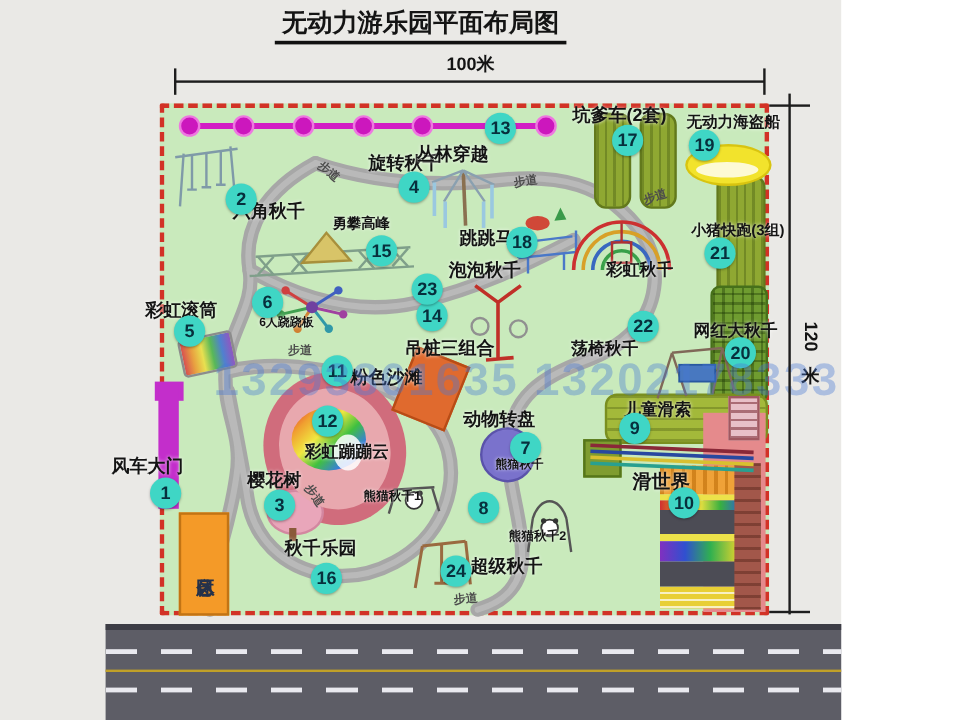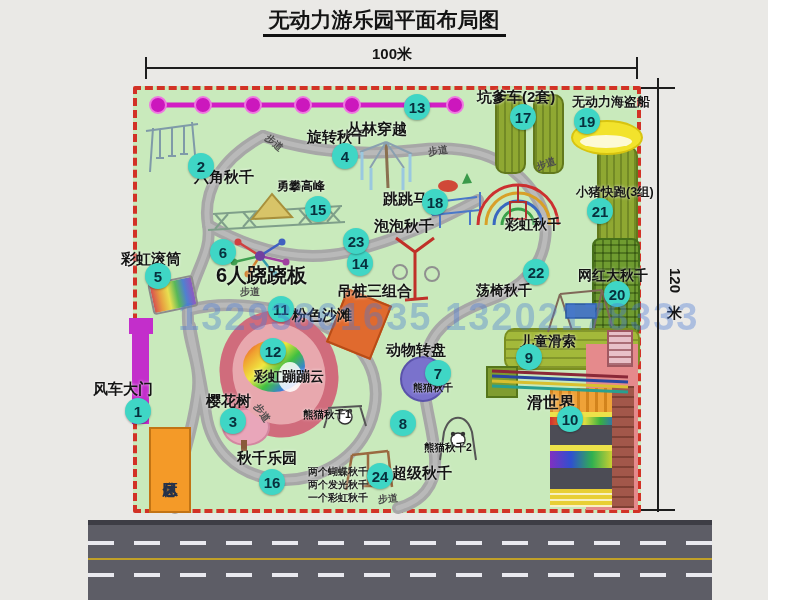--- a/index.html
+++ b/index.html
@@ -1,16 +1,16 @@
 <!DOCTYPE html>
 <html><head>
 <meta charset="utf-8">
 <style>
   html,body{margin:0;padding:0}
-  #stage{position:relative;width:768px;height:600px;background:#eae9e6;overflow:hidden;
+  #stage{position:relative;width:701px;height:600px;background:#eae9e6;overflow:hidden;
          font-family:"Liberation Sans",sans-serif}
   .lbl{position:absolute;font-weight:bold;color:#141414;white-space:nowrap;z-index:28;
        text-shadow:0 0 3px rgba(255,255,255,.85);line-height:1.1}
   .badge{position:absolute;width:26px;height:26px;border-radius:50%;background:#3fd6c5;
          color:#07303d;font-weight:bold;font-size:15px;display:flex;align-items:center;
          justify-content:center;z-index:30;box-shadow:0 1px 2px rgba(0,0,0,.3)}
   .walk{position:absolute;font-size:10px;font-weight:bold;color:#4c4c4c;z-index:27;white-space:nowrap}
   .shape{position:absolute;z-index:6}
   #park{position:absolute;left:133px;top:86px;width:500px;height:419px;
         background:#c9eabc;border:4px dashed #d23226;z-index:1;border-radius:2px}
@@ -210,39 +210,34 @@
   <div class="walk" style="left:428px;top:144px;transform:rotate(-8deg)">步道</div>
   <div class="walk" style="left:536px;top:157px;transform:rotate(-18deg)">步道</div>
   <div class="walk" style="left:240px;top:285px">步道</div>
   <div class="walk" style="left:252px;top:406px;transform:rotate(55deg)">步道</div>
   <div class="walk" style="left:378px;top:492px;transform:rotate(-5deg)">步道</div>
 
   <div class="lbl" style="left:505px;top:217px;font-size:14px">彩虹秋千</div>
   <div class="lbl" style="left:303px;top:409px;font-size:10.5px">熊猫秋千1</div>
   <div class="lbl" style="left:424px;top:442px;font-size:10.5px">熊猫秋千2</div>
 
-  <div class="lbl" style="left:308px;top:465px;font-size:10px;font-weight:bold;color:#222;line-height:1.3">
-    <div>两个蝴蝶秋千</div>
-    <div>两个发光秋千</div>
-    <div>一个彩虹秋千</div>
-  </div>
 
   <div id="markers">
       <div class="badge" style="left: 125px; top: 398px;">1</div>
       <div class="lbl" style="left: 93px; top: 381px; font-size: 15px;">风车大门</div>
       <div class="badge" style="left: 188px; top: 153px;">2</div>
       <div class="lbl" style="left: 194px; top: 136px; font-size: 15px; margin-top: 33px;">六角秋千</div>
       <div class="badge" style="left: 220px; top: 408px;">3</div>
       <div class="lbl" style="left: 206px; top: 393px; font-size: 15px;">樱花树</div>
       <div class="badge" style="left: 332px; top: 143px;">4</div>
       <div class="lbl" style="left: 307px; top: 129px; font-size: 15px;">旋转秋千</div>
       <div class="badge" style="left: 145px; top: 263px;">5</div>
       <div class="lbl" style="left: 121px; top: 251px; font-size: 15px;">彩虹滚筒</div>
       <div class="badge" style="left: 210px; top: 239px;">6</div>
-      <div class="lbl" style="left: 216px; top: 264px; font-size: 20px;">6人跷跷板</div>
+      <div class="lbl" style="left: 216px; top: 264px; font-size: 10px;">6人跷跷板</div>
       <div class="badge" style="left: 425px; top: 360px;">7</div>
       <div class="lbl" style="left: 386px; top: 342px; font-size: 15px;">动物转盘</div>
       <div class="badge" style="left: 390px; top: 410px;">8</div>
       <div class="lbl" style="left: 413px; top: 382px; font-size: 10px;">熊猫秋千</div>
       <div class="badge" style="left: 516px; top: 344px;">9</div>
       <div class="lbl" style="left: 520px; top: 334px; font-size: 14px;">儿童滑索</div>
       <div class="badge" style="left: 557px; top: 406px;">10</div>
       <div class="lbl" style="left: 527px; top: 394px; font-size: 16px;">滑世界</div>
       <div class="badge" style="left: 268px; top: 296px;">11</div>
       <div class="lbl" style="left: 292px; top: 307px; font-size: 15px;">粉色沙滩</div>

